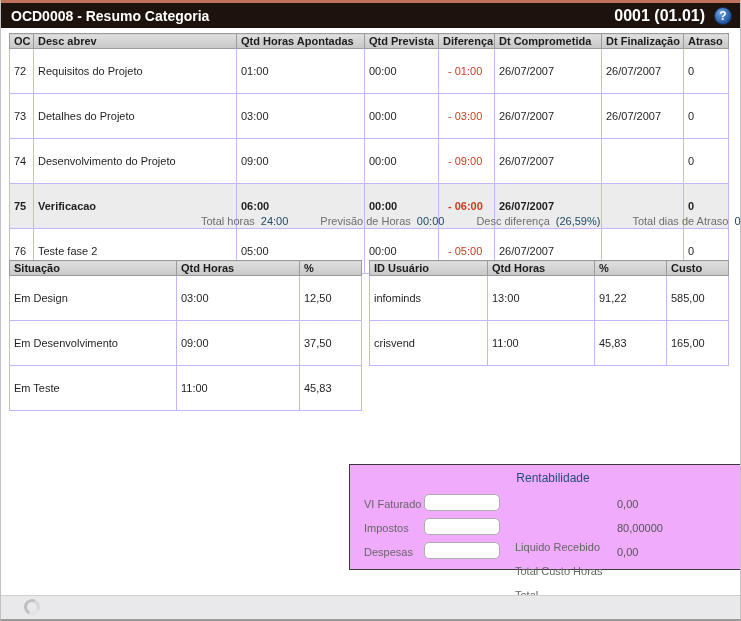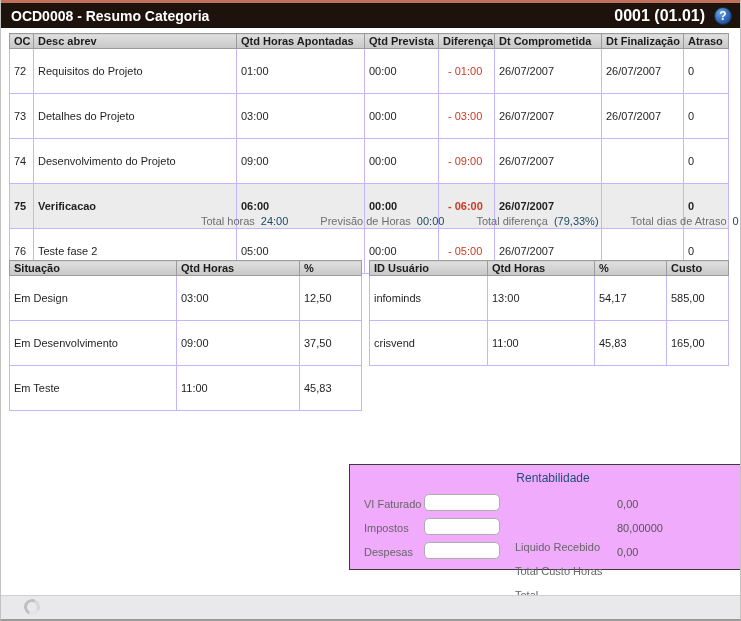--- a/index.html
+++ b/index.html
@@ -169,21 +169,21 @@
     </table>
 
   <div id="totals">
     <span>
       <span class="tlabel">Total horas</span><span class="tvalue">24:00</span>
     </span>
     <span>
       <span class="tlabel">Previsão de Horas</span><span class="tvalue">00:00</span>
     </span>
     <span>
-      <span class="tlabel">Total diferença</span><span class="tvalue">(79,33%)</span>
+      <span class="tlabel">Desc diferença</span><span class="tvalue">(26,59%)</span>
     </span>
     <span>
       <span class="tlabel">Total dias de Atraso</span><span class="tvalue">0</span>
     </span>
   </div>
 
   <table class="grid" id="situacao-table">
     <colgroup>
       <col style="width:167px">
         <col style="width:123px">
@@ -227,21 +227,21 @@
           <th>ID Usuário</th>
           <th>Qtd Horas</th>
           <th>%</th>
           <th>Custo</th>
         </tr>
       </thead>
       <tbody>
         <tr>
           <td>infominds</td>
           <td>13:00</td>
-          <td>54,17</td>
+          <td>91,22</td>
           <td>585,00</td>
         </tr>
         <tr>
           <td>crisvend</td>
           <td>11:00</td>
           <td>45,83</td>
           <td>165,00</td>
         </tr>
       </tbody>
     </table>

